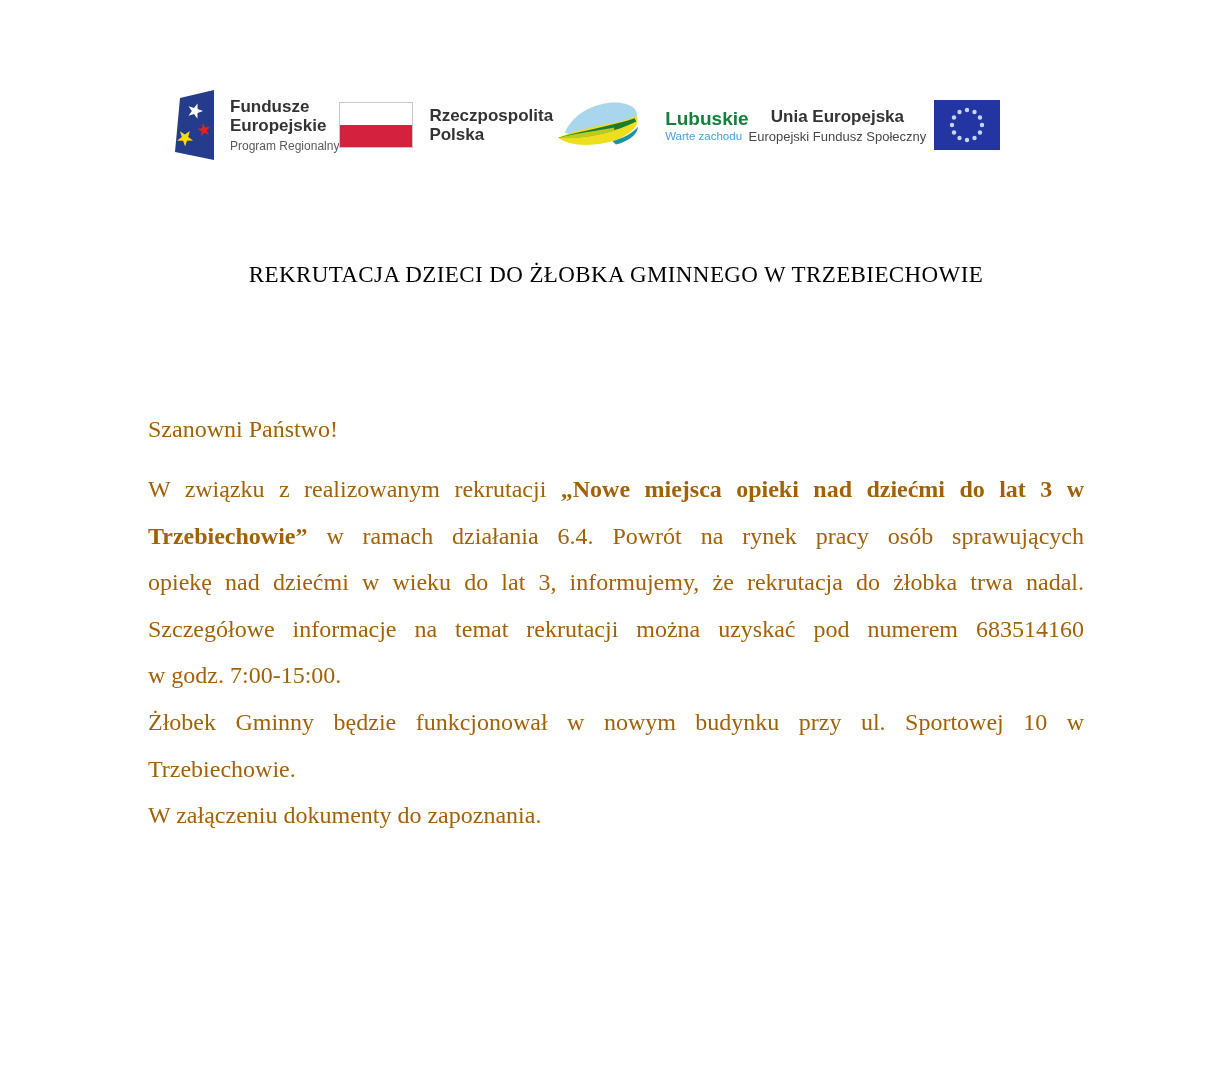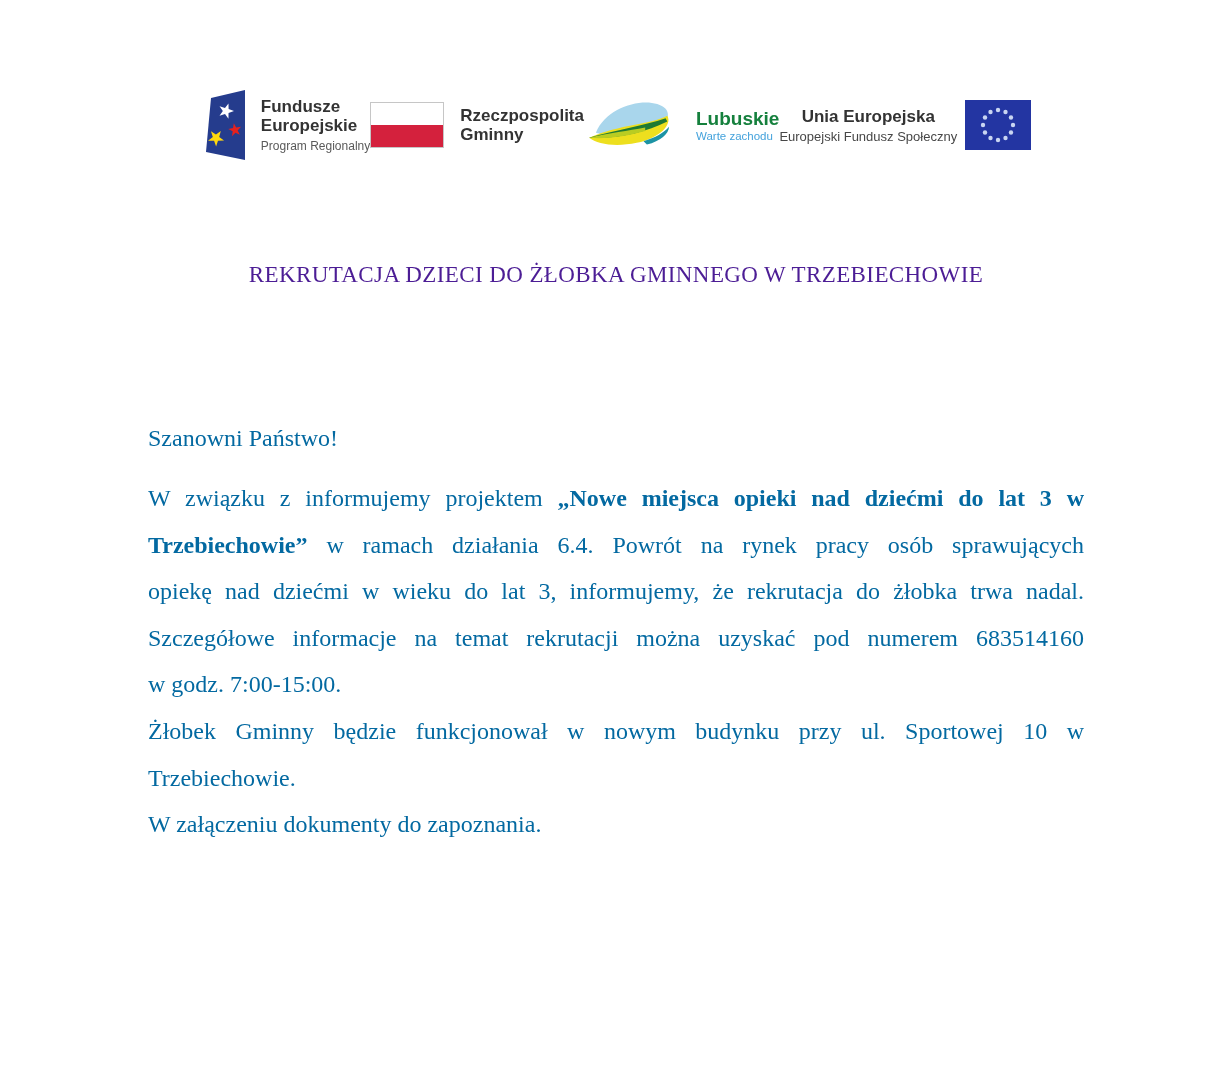--- a/index.html
+++ b/index.html
@@ -4,21 +4,21 @@
 <style>
   html,body { margin:0; padding:0; background:#ffffff; }
   .page {
     position:relative; width:1232px; height:1080px; background:#ffffff;
     font-family:"Liberation Serif", serif; color:#1b1b1b; overflow:hidden;
   }
 
   
   .logo-bar {
     position:absolute; top:84px; left:172px; width:890px; height:82px;
-    display:flex; align-items:center; justify-content:center;
+    display:flex; align-items:center; justify-content:flex-start;
   }
   .logo { display:flex; align-items:center; font-family:"Liberation Sans", sans-serif; }
   .logo-text { display:flex; flex-direction:column; justify-content:center; }
   .logo-title { font-weight:bold; font-size:17px; line-height:19px; color:#333333; letter-spacing:0; }
   .logo-sub { font-size:12px; color:#5a5a5a; margin-top:4px; }
 
   .fe-flag { margin-right:14px; }
   .pl-flag {
     width:74px; height:46px; border:1px solid #c6c6c6; box-sizing:border-box;
     margin-right:16px; display:flex; flex-direction:column;
@@ -26,28 +26,28 @@
   .pl-flag .half { flex:1; }
   .lub-swoosh { margin-right:10px; }
   .lub-name { font-weight:bold; font-size:19px; line-height:20px; }
   .lub-sub { font-size:11.5px; margin-top:1px; }
   .ue-text { margin-right:8px; align-items:center; text-align:center; }
   .ue-sub { font-size:13px; color:#474747; margin-top:3px; }
 
   
   .doc-title {
     position:absolute; top:245px; left:0; width:100%; text-align:center;
-    font-size:23px; line-height:30px; color:#4c1d95; letter-spacing:0.4px;
+    font-size:23px; line-height:30px; color:#000000; letter-spacing:0.4px;
     font-weight:normal;
   }
 
   
   .letter {
-    position:absolute; left:148px; top:415px; width:936px;
-    font-size:24px; color:#0369a1;
+    position:absolute; left:148px; top:406px; width:936px;
+    font-size:24px; color:#a16207;
   }
   .greeting { line-height:47px; margin-bottom:13px; }
   .bodyline { line-height:46.6px; white-space:normal; }
   .bodyline.just { text-align:justify; text-align-last:justify; }
   .bodyline b { font-weight:bold; }
 </style>
 </head>
 <body>
 
 <div class="page">
@@ -68,21 +68,21 @@
       </div>
     </div>
 
     <div class="logo">
       <div class="pl-flag">
         <div class="half" style="background: rgb(255, 255, 255);"></div>
         <div class="half" style="background: rgb(212, 33, 61);"></div>
       </div>
       <div class="logo-text">
         <div class="logo-title">Rzeczpospolita</div>
-        <div class="logo-title">Gminny</div>
+        <div class="logo-title">Polska</div>
       </div>
     </div>
 
     <div class="logo">
       <svg class="lub-swoosh" width="102" height="60" viewBox="0 0 120 70">
         <path d="M14 44 C 28 10, 80 0, 96 16 C 104 26, 94 38, 74 42 C 48 48, 26 48, 14 44 Z" fill="#A9D6EC"></path>
         <path d="M6 50 C 42 34, 80 34, 98 24 C 104 34, 90 50, 62 56 C 38 61, 16 58, 6 50 Z" fill="#EDDF1E"></path>
         <path d="M6 50 C 40 40, 70 36, 96 27 L 98 31 C 72 44, 38 52, 6 50 Z" fill="#1E7A33"></path>
         <path d="M70 54 C 84 50, 94 44, 100 37 C 100 45, 90 54, 74 58 Z" fill="#1C93A4"></path>
         <path d="M6 50 C 30 44, 52 42, 72 38 L 72 42 C 50 48, 26 52, 6 50 Z" fill="#B9CC22"></path>
@@ -117,21 +117,21 @@
       </svg>
     </div>
 
   </header>
 
   <h1 class="doc-title">REKRUTACJA DZIECI DO ŻŁOBKA GMINNEGO W TRZEBIECHOWIE</h1>
 
   <div class="letter">
     <div class="greeting">Szanowni Państwo!</div>
     <div id="letter-lines">
-        <div class="bodyline just"><span>W związku z informujemy projektem </span><b>„Nowe miejsca opieki nad dziećmi do lat 3 w</b></div>
+        <div class="bodyline just"><span>W związku z realizowanym rekrutacji </span><b>„Nowe miejsca opieki nad dziećmi do lat 3 w</b></div>
         <div class="bodyline just"><b>Trzebiechowie”</b><span> w ramach działania 6.4. Powrót na rynek pracy osób sprawujących</span></div>
         <div class="bodyline just"><span>opiekę nad dziećmi w wieku do lat 3, informujemy, że rekrutacja do żłobka trwa nadal.</span></div>
         <div class="bodyline just"><span>Szczegółowe informacje na temat rekrutacji można uzyskać pod numerem 683514160</span></div>
         <div class="bodyline"><span>w godz. 7:00-15:00.</span></div>
         <div class="bodyline just"><span>Żłobek Gminny będzie funkcjonował w nowym budynku przy ul. Sportowej 10 w</span></div>
         <div class="bodyline"><span>Trzebiechowie.</span></div>
         <div class="bodyline"><span>W załączeniu dokumenty do zapoznania.</span></div>
       </div>
   </div>
 

